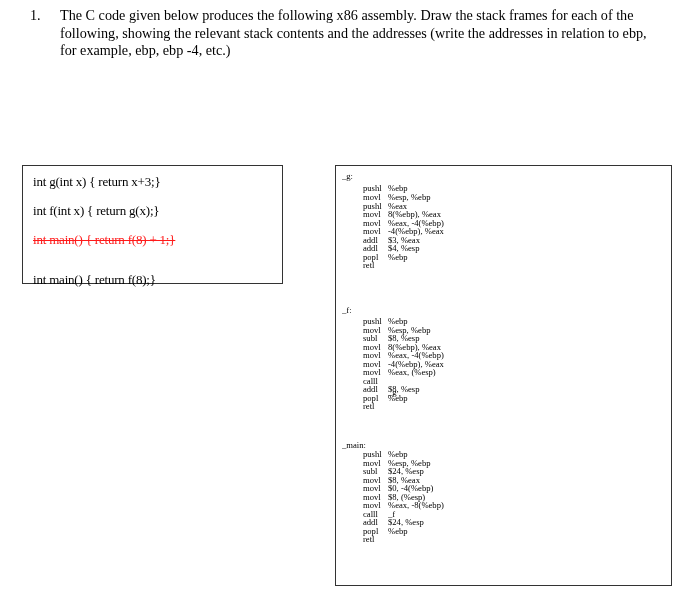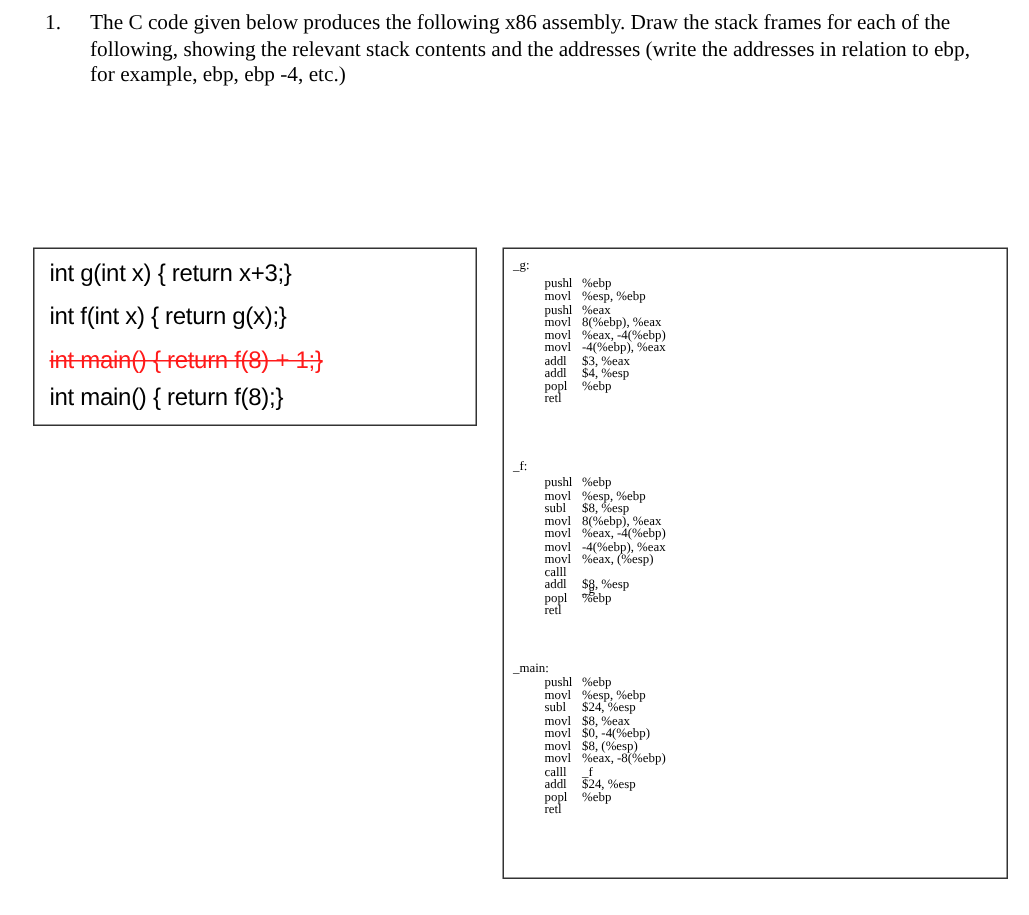--- a/index.html
+++ b/index.html
@@ -4,21 +4,21 @@
   <style>
     html, body { margin: 0; padding: 0; background: #ffffff; }
     body { width: 686px; height: 610px; position: relative; overflow: hidden; font-family: "Liberation Serif", serif; color: #000; }
     .question { position: absolute; left: 30px; top: 7px; width: 650px; font-size: 14.2px; line-height: 17.5px; }
     .q-num { position: absolute; left: 0; top: 0; }
     .q-text { position: absolute; left: 30px; top: 0; width: 600px; }
     .sub-items { position: absolute; left: 80px; top: 53px; }
     .sub-item { height: 17.5px; white-space: nowrap; }
     .sub-item .lbl { display: inline-block; width: 25px; }
 
-    .code-box { position: absolute; left: 22px; top: 165px; width: 296px; height: 119px; border: 1.5px solid #333; box-sizing: border-box; font-family: Liberation Sans, sans-serif; font-size: 16px; }
+    .code-box { position: absolute; left: 22px; top: 165px; width: 261px; height: 119px; border: 1.5px solid #333; box-sizing: border-box; font-family: Liberation Serif, serif; font-size: 13px; }
     .code-line { position: absolute; left: 10px; white-space: nowrap; letter-spacing: -0.2px; }
     .code-line.strike { color: #ff1a1a; text-decoration: line-through; text-decoration-thickness: 1.3px; }
 
     .asm-box { position: absolute; left: 335px; top: 165px; width: 337px; height: 421px; border: 1.5px solid #333; box-sizing: border-box; font-family: "Liberation Serif", serif; font-size: 8.6px; }
     .asm-label { position: absolute; left: 6px; white-space: nowrap; }
     .asm-ins { position: absolute; left: 27px; white-space: nowrap; }
     .asm-op { position: absolute; left: 52px; white-space: nowrap; }
   </style>
 </head>
 <body>
@@ -27,21 +27,21 @@
   <span class="q-num">1.</span>
   <div class="q-text">The C code given below produces the following x86 assembly. Draw the stack frames for each of the following, showing the relevant stack contents and the addresses (write the addresses in relation to ebp, for example, ebp, ebp -4, etc.)</div>
   <div class="sub-items">
   </div>
 </div>
 
 <div class="code-box">
   <div class="code-line" style="top:8px">int g(int x) { return x+3;}</div>
   <div class="code-line" style="top:37px">int f(int x) { return g(x);}</div>
   <div class="code-line strike" style="top:66px">int main() { return f(8) + 1;}</div>
-  <div class="code-line" style="top:91px">int main() { return f(8);}</div>
+  <div class="code-line" style="top:106px">int main() { return f(8);}</div>
 </div>
 
 <div class="asm-box">
 
   <div class="asm-label" style="top:5px">_g:</div>
   <div class="asm-ins" style="top:17px">pushl</div>
     <div class="asm-op" style="top:17px">%ebp</div>
   <div class="asm-ins" style="top:26px">movl</div>
     <div class="asm-op" style="top:26px">%esp, %ebp</div>
   <div class="asm-ins" style="top:34.5px">pushl</div>

